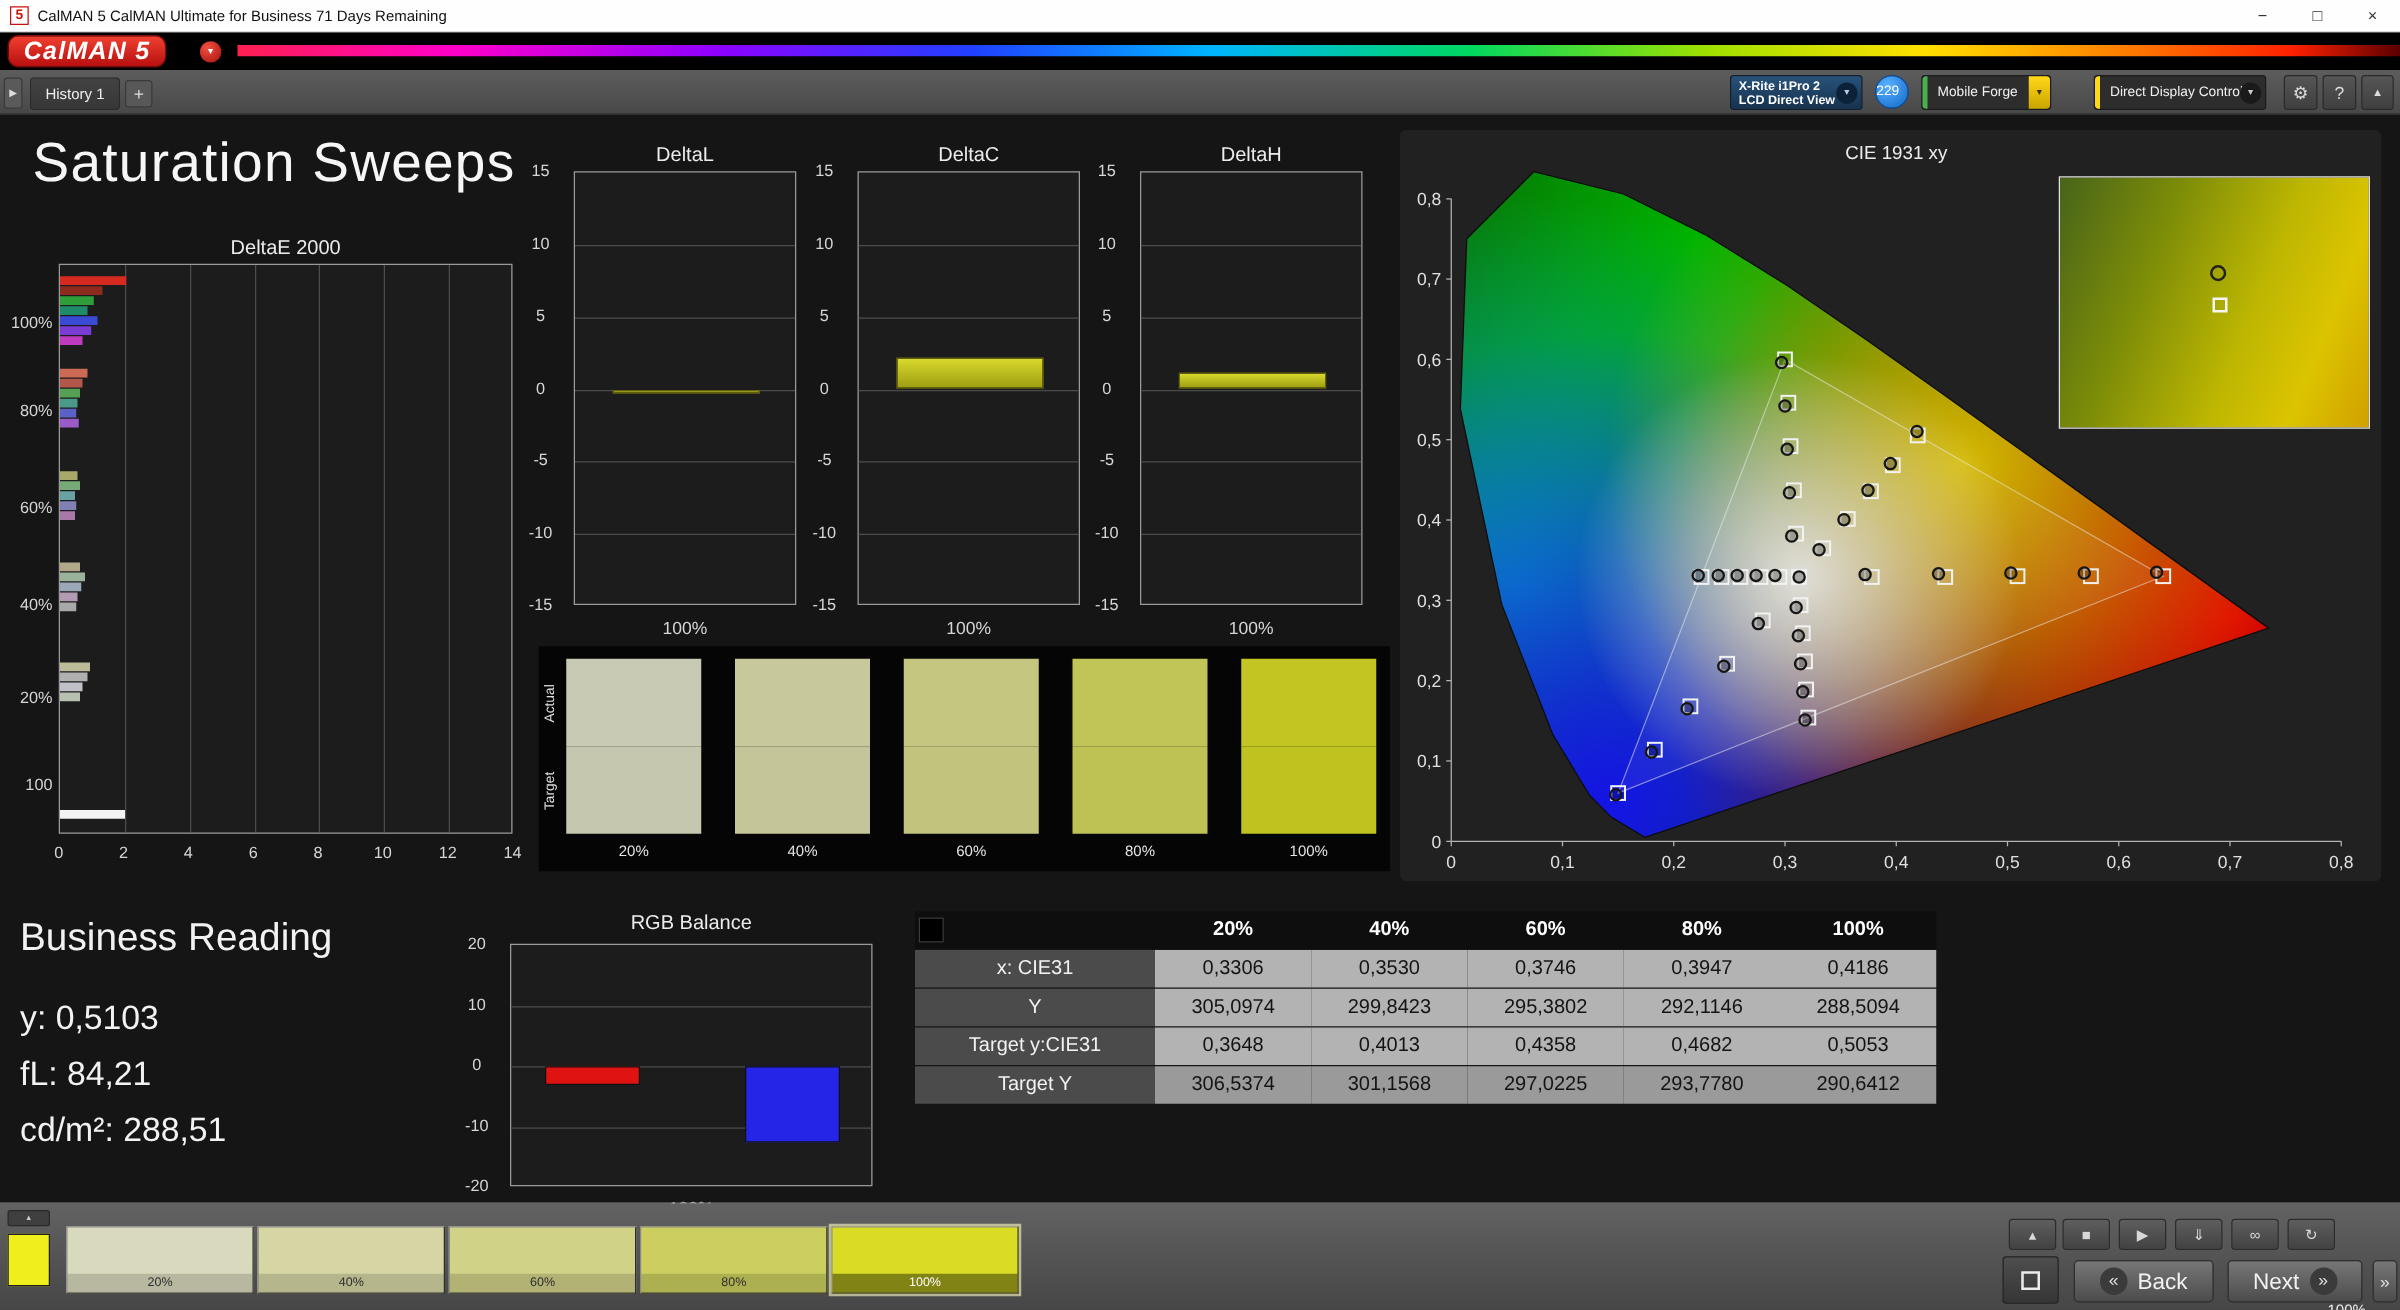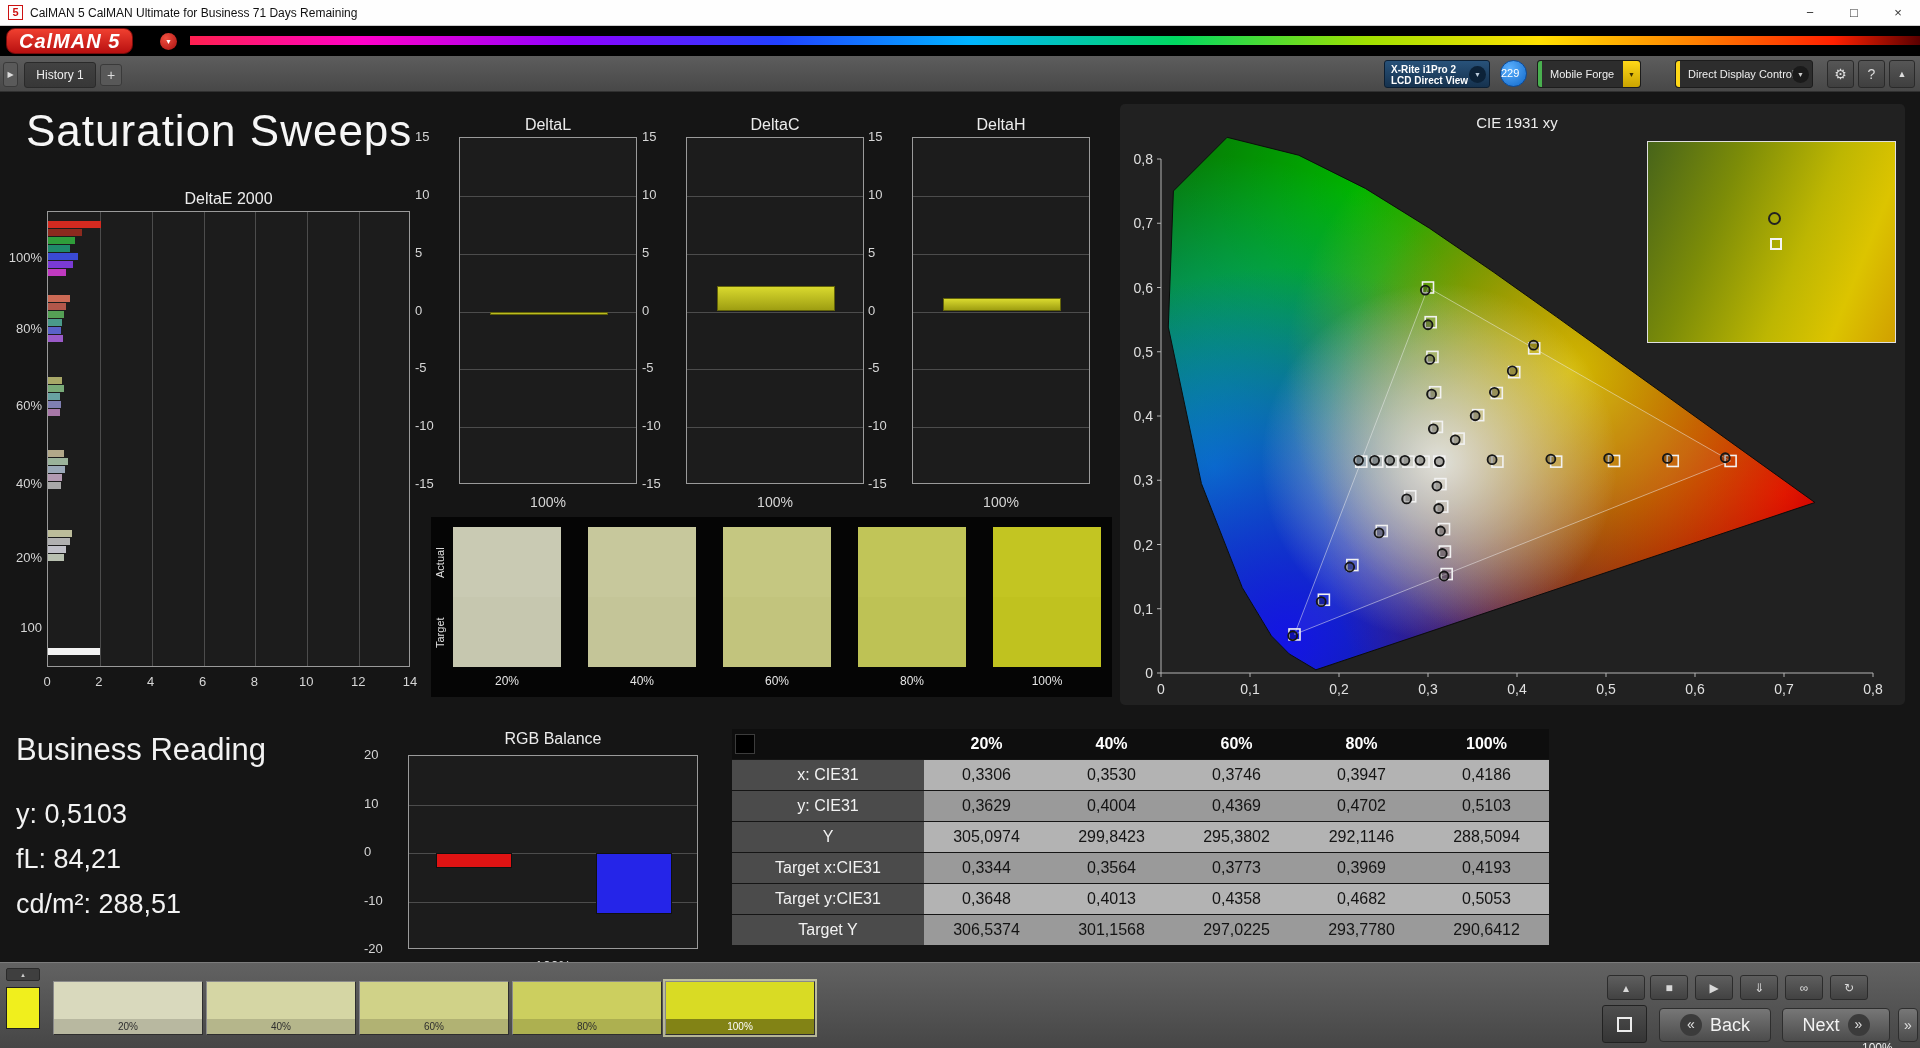--- a/index.html
+++ b/index.html
@@ -42,21 +42,21 @@
 .chart{position:absolute}
 .chart-title{position:absolute;color:#ececec;font-size:16px;text-align:center}
 .plot{position:absolute;background:#1c1c1c;border:1px solid #9a9a9a}
 .vline{position:absolute;top:0;bottom:0;width:1px;background:#4c4c4c}
 .hline{position:absolute;left:0;right:0;height:1px;background:#4c4c4c}
 .hbar{position:absolute;left:0;height:7px}
 .vbar{position:absolute;background:linear-gradient(180deg,#d9d92e,#9e9e12);border:1px solid #63630a}
 .axis-lab{position:absolute;color:#d6d6d6;font-size:13px;white-space:nowrap}
 .de-ylab{left:0;width:34px;text-align:right}
 .de-xlab{width:30px;text-align:center}
-.tick-right{text-align:left}
+.tick-right{text-align:center}
 .xcat{font-size:14px;text-align:center}
 
 
 #swatch-strip{position:absolute;left:431px;top:425px;width:681px;height:180px;background:#050505}
 .rot-lab{position:absolute;left:3px;width:14px;height:68px;color:#e0e0e0;font-size:11px;writing-mode:vertical-rl;transform:rotate(180deg);text-align:center}
 .sw{position:absolute;top:10px;width:108px;height:140px;display:flex;flex-direction:column}
 .sw-half{flex:1}
 .sw-lab{position:absolute;top:157px;width:108px;text-align:center;color:#e6e6e6;font-size:12px}
 
 
@@ -482,44 +482,28 @@
           <div class="tcell th">100%</div>
         </div>
         <div class="trow">
           <div class="tcell tlabel">x: CIE31</div>
           <div class="tcell tval">0,3306</div>
           <div class="tcell tval">0,3530</div>
           <div class="tcell tval">0,3746</div>
           <div class="tcell tval">0,3947</div>
           <div class="tcell tval">0,4186</div>
         </div>
-        <div class="trow alt">
-          <div class="tcell tlabel">y: CIE31</div>
-          <div class="tcell tval">0,3629</div>
-          <div class="tcell tval">0,4004</div>
-          <div class="tcell tval">0,4369</div>
-          <div class="tcell tval">0,4702</div>
-          <div class="tcell tval">0,5103</div>
-        </div>
         <div class="trow">
           <div class="tcell tlabel">Y</div>
           <div class="tcell tval">305,0974</div>
           <div class="tcell tval">299,8423</div>
           <div class="tcell tval">295,3802</div>
           <div class="tcell tval">292,1146</div>
           <div class="tcell tval">288,5094</div>
         </div>
-        <div class="trow alt">
-          <div class="tcell tlabel">Target x:CIE31</div>
-          <div class="tcell tval">0,3344</div>
-          <div class="tcell tval">0,3564</div>
-          <div class="tcell tval">0,3773</div>
-          <div class="tcell tval">0,3969</div>
-          <div class="tcell tval">0,4193</div>
-        </div>
         <div class="trow">
           <div class="tcell tlabel">Target y:CIE31</div>
           <div class="tcell tval">0,3648</div>
           <div class="tcell tval">0,4013</div>
           <div class="tcell tval">0,4358</div>
           <div class="tcell tval">0,4682</div>
           <div class="tcell tval">0,5053</div>
         </div>
         <div class="trow alt">
           <div class="tcell tlabel">Target Y</div>

